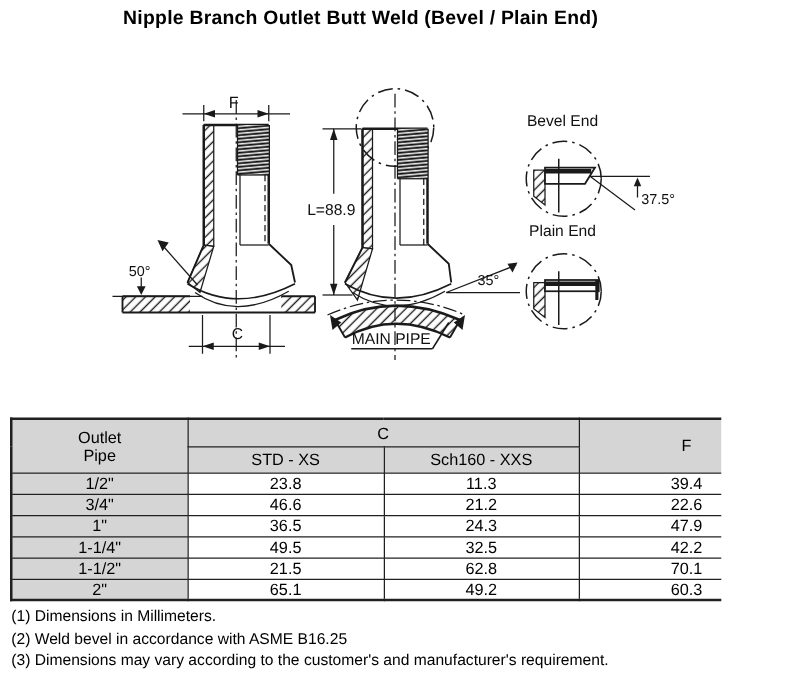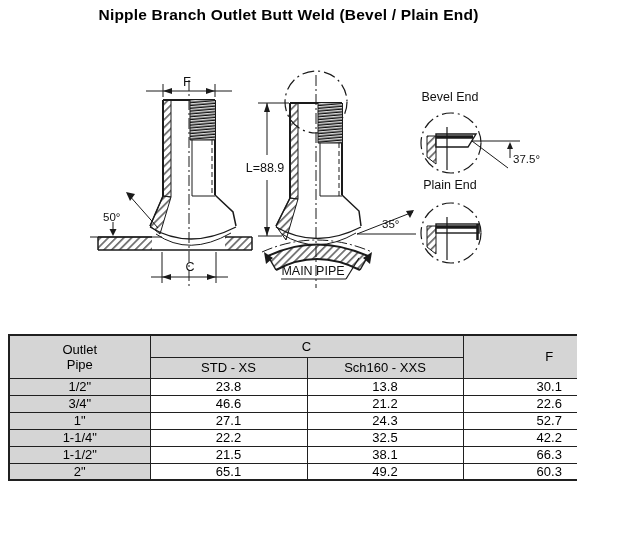--- a/index.html
+++ b/index.html
@@ -187,50 +187,55 @@
       </tr>
       <tr class="r2">
         <th>STD - XS</th>
         <th>Sch160 - XXS</th>
       </tr>
     </thead>
     <tbody>
       <tr>
         <td class="outlet">1/2"</td>
         <td>23.8</td>
-        <td>13.8</td>
-        <td>30.1</td>
+        <td>11.3</td>
+        <td>39.4</td>
       </tr>
       <tr>
         <td class="outlet">3/4"</td>
         <td>46.6</td>
         <td>21.2</td>
         <td>22.6</td>
       </tr>
       <tr>
         <td class="outlet">1"</td>
-        <td>27.1</td>
+        <td>36.5</td>
         <td>24.3</td>
-        <td>52.7</td>
+        <td>47.9</td>
       </tr>
       <tr>
         <td class="outlet">1-1/4"</td>
-        <td>22.2</td>
+        <td>49.5</td>
         <td>32.5</td>
         <td>42.2</td>
       </tr>
       <tr>
         <td class="outlet">1-1/2"</td>
         <td>21.5</td>
-        <td>38.1</td>
-        <td>66.3</td>
+        <td>62.8</td>
+        <td>70.1</td>
       </tr>
       <tr>
         <td class="outlet">2"</td>
         <td>65.1</td>
         <td>49.2</td>
         <td>60.3</td>
       </tr>
     </tbody>
   </table>
 
+  <div class="notes">
+    <div>(1) Dimensions in Millimeters.</div>
+    <div>(2) Weld bevel in accordance with ASME B16.25</div>
+    <div>(3) Dimensions may vary according to the customer's and manufacturer's requirement.</div>
+  </div>
 
 </div>
 
 </body></html>

